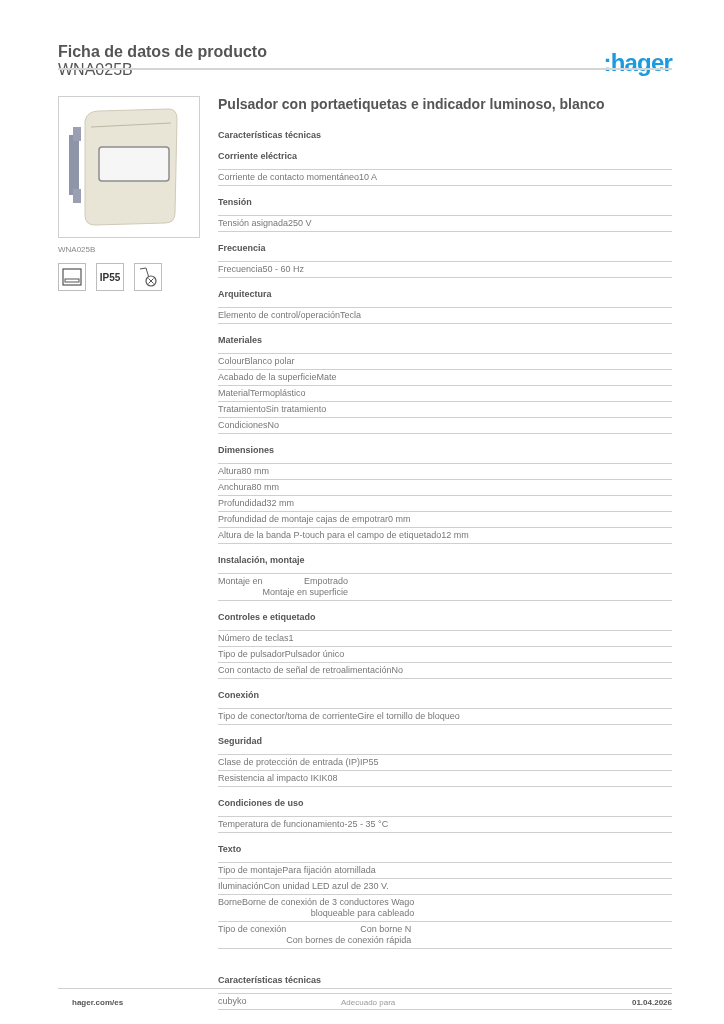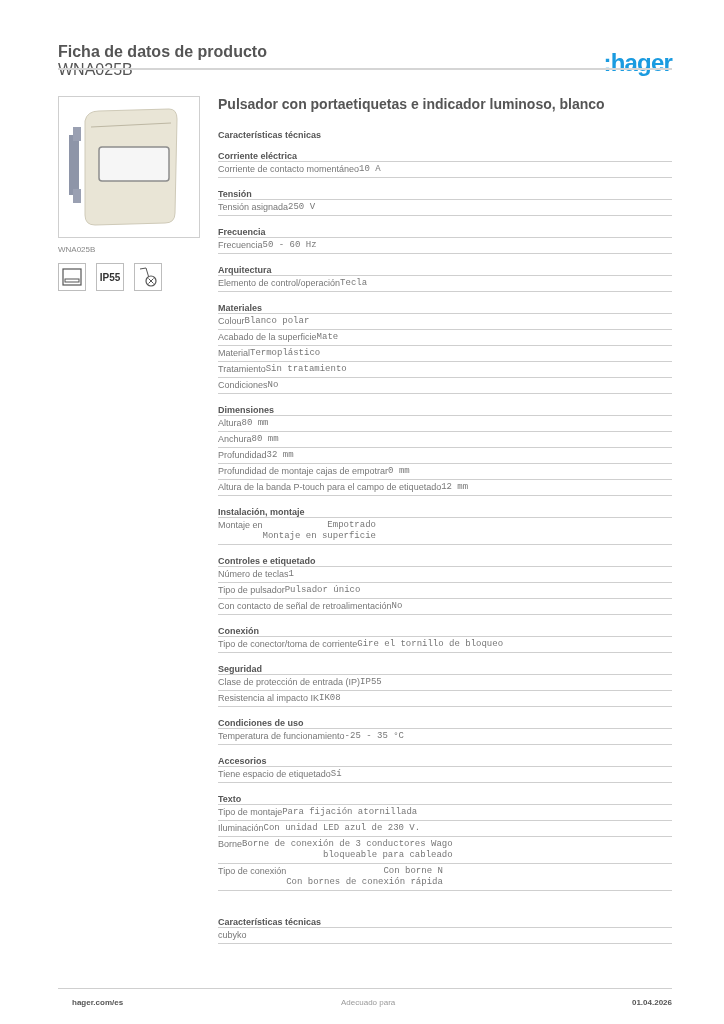--- a/index.html
+++ b/index.html
@@ -16,24 +16,24 @@
   .photo { width:140px; height:140px; border:1px solid #cfcfcf; background:#fff; position:relative; overflow:hidden; }
   .photo-caption { font-size:8px; color:#888; margin-top:7px; }
   .icons { display:flex; gap:10px; margin-top:9px; }
   .icon-box { width:28px; height:28px; border:1px solid #bdbdbd; display:flex; align-items:center; justify-content:center; box-sizing:border-box; }
   .ip-text { font-size:10px; font-weight:bold; color:#333; }
 
   .right { position:absolute; left:218px; top:96px; width:454px; }
   .prod-desc { font-size:14px; font-weight:bold; color:#555; height:34px; }
   .sec-title { font-size:9px; font-weight:bold; color:#555; }
   .group { margin-top:11px; }
-  .group-head { font-size:9px; font-weight:bold; color:#555; padding-bottom:0; border-bottom:1px solid #cfcfcf; }
+  .group-head { font-size:9px; font-weight:bold; color:#555; padding-bottom:8px; border-bottom:1px solid #cfcfcf; }
   .row { display:flex; justify-content:flex-start; font-size:9px; color:#777;
          border-bottom:1px solid #cfcfcf; padding:2px 0 2px 0; line-height:11px; }
-  .row .val { text-align:right; white-space:pre-line;font-family:Liberation Mono, monospace; }
+  .row .val { text-align:right; white-space:pre-line; }
   .main-group { margin-top:14px; }
 
   .footer-hr { position:absolute; left:58px; top:988px; width:614px; height:1px; background:#cfcfcf; }
   .footer { position:absolute; left:58px; top:998px; width:614px; font-size:8px; }
   .f-left { position:absolute; left:0; font-weight:bold; color:#555;margin-left:14px; }
   .f-mid { position:absolute; left:283px; color:#999; }
   .f-right { position:absolute; right:0; font-weight:bold; color:#555;padding-left:48px; }
 </style>
 </head>
 <body>
@@ -197,27 +197,20 @@
         </div>
       </div>
       <div class="group">
         <div class="group-head">Condiciones de uso</div>
         <div class="row">
           <span>Temperatura de funcionamiento</span>
           <span class="val">-25 - 35 °C</span>
         </div>
       </div>
       <div class="group">
-        <div class="group-head">Accesorios</div>
-        <div class="row">
-          <span>Tiene espacio de etiquetado</span>
-          <span class="val">Sí</span>
-        </div>
-      </div>
-      <div class="group">
         <div class="group-head">Texto</div>
         <div class="row">
           <span>Tipo de montaje</span>
           <span class="val">Para fijación atornillada</span>
         </div>
         <div class="row">
           <span>Iluminación</span>
           <span class="val">Con unidad LED azul de 230 V.</span>
         </div>
         <div class="row">

